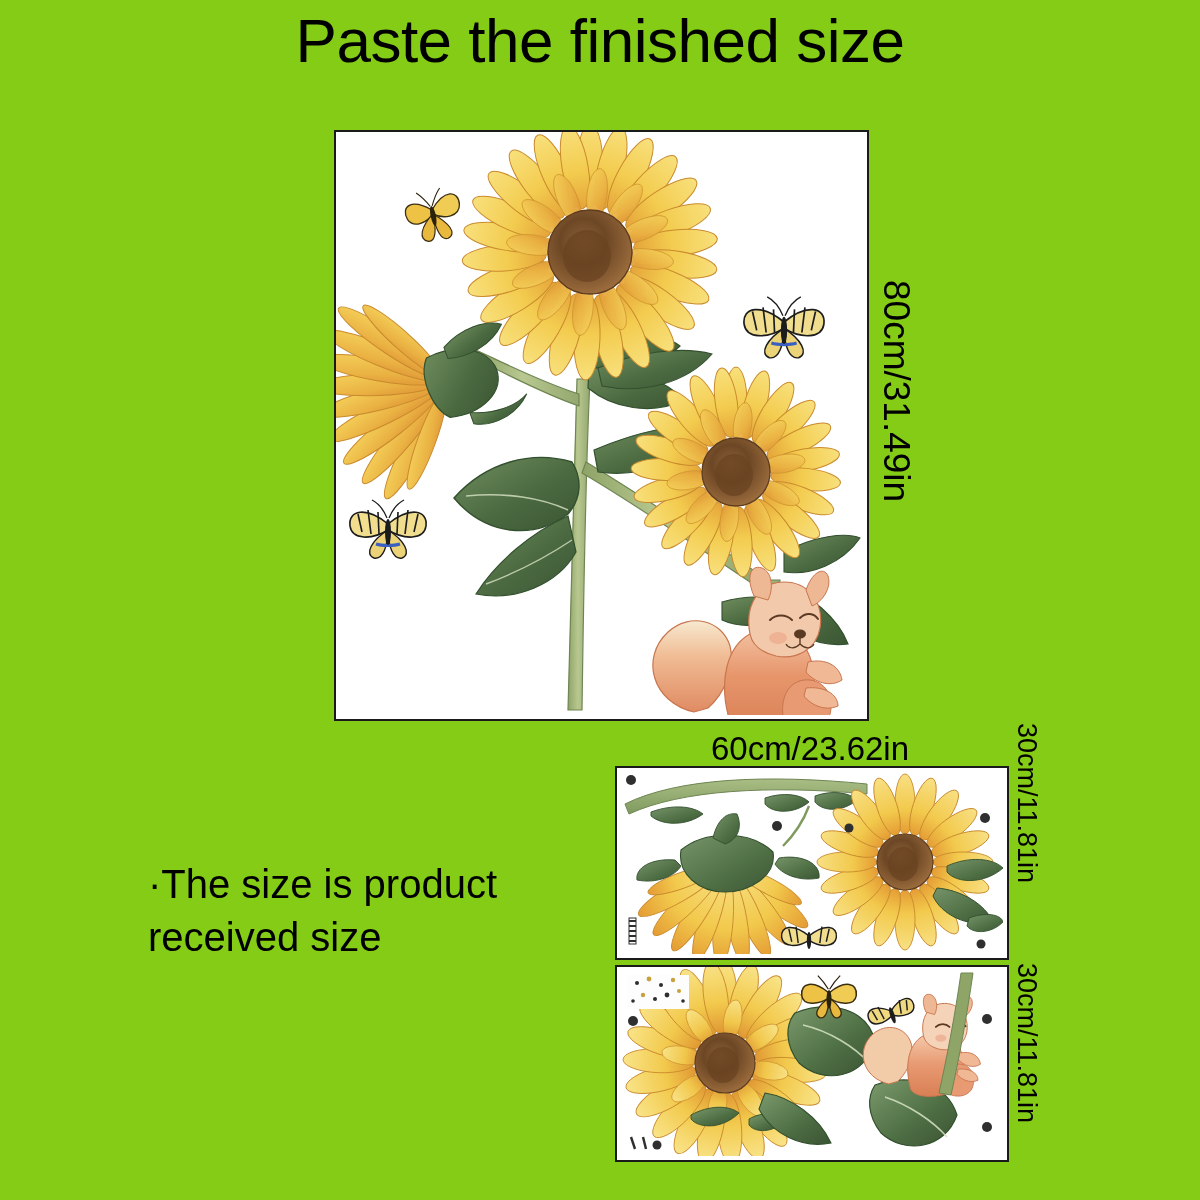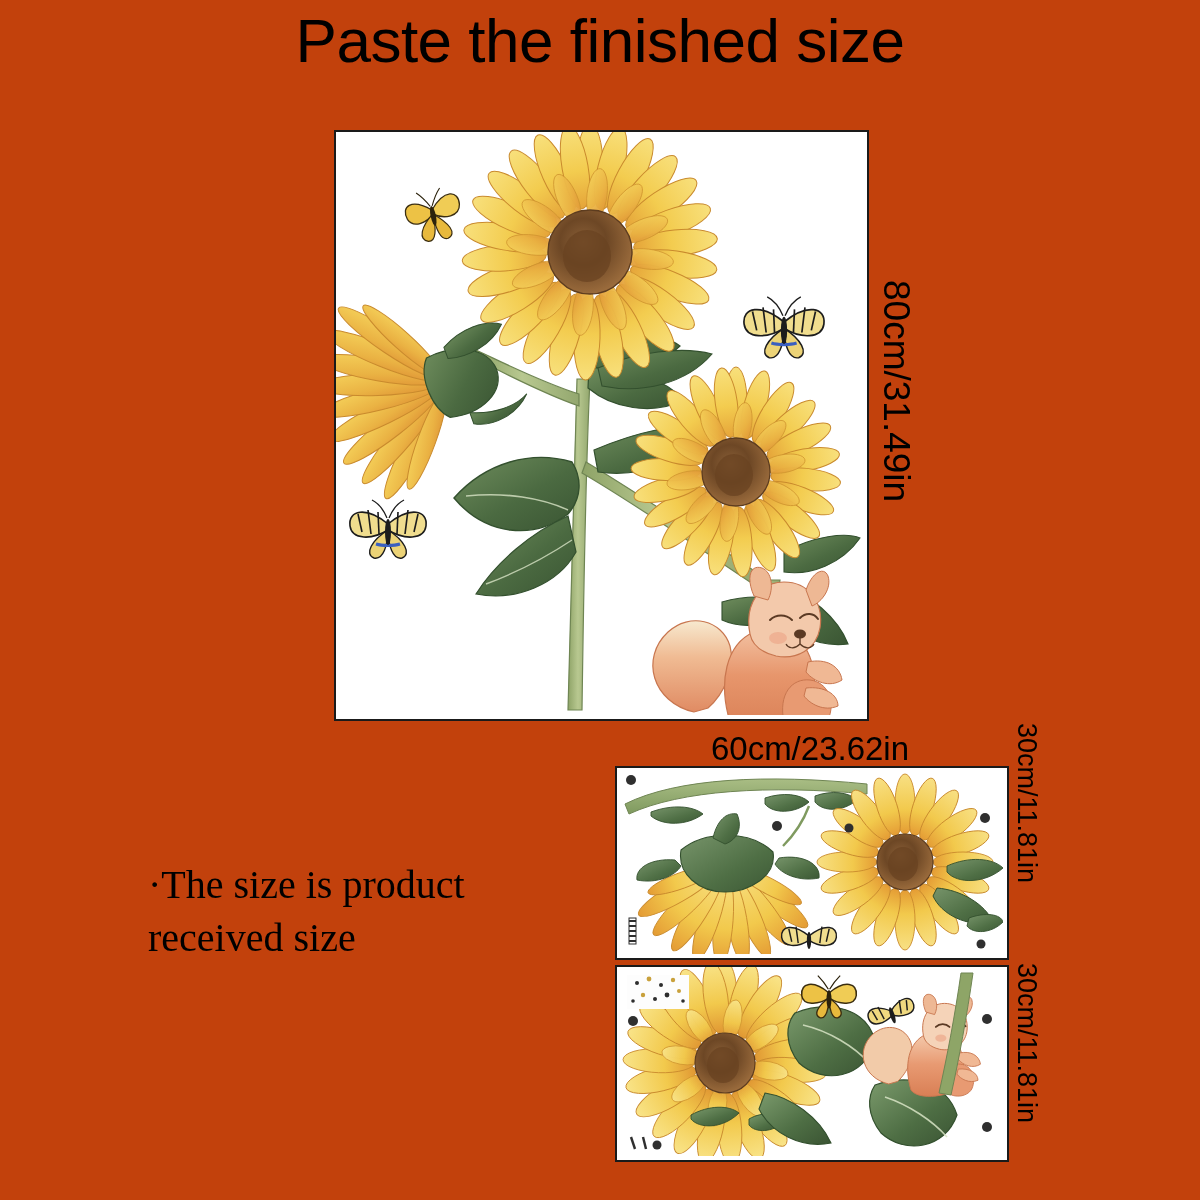--- a/index.html
+++ b/index.html
@@ -11,21 +11,21 @@
     width: 1200px;
     height: 1200px;
     font-family: "Liberation Sans", sans-serif;
     color: #000000;
     overflow: hidden;
   }
   #root {
     position: relative;
     width: 1200px;
     height: 1200px;
-    background: #c2410c;
+    background: #84cc16;
   }
 
   
   .title {
     position: absolute;
     left: 0;
     top: 6px;
     width: 1200px;
     text-align: center;
     font-size: 62px;
@@ -90,21 +90,21 @@
   
   .bullets {
     position: absolute;
     left: 148px;
     top: 752px;
     width: 440px;
     font-size: 40px;
     line-height: 53px;
     white-space: pre-wrap;
   }
-  .bullets div { margin: 0; padding: 0; font-family: Liberation Serif, serif; }
+  .bullets div { margin: 0; padding: 0; }
 
   
   .art { position: absolute; }
 </style>
 </head>
 <body>
 
 <div id="root">
 
   <div class="title">Paste the finished size</div>

